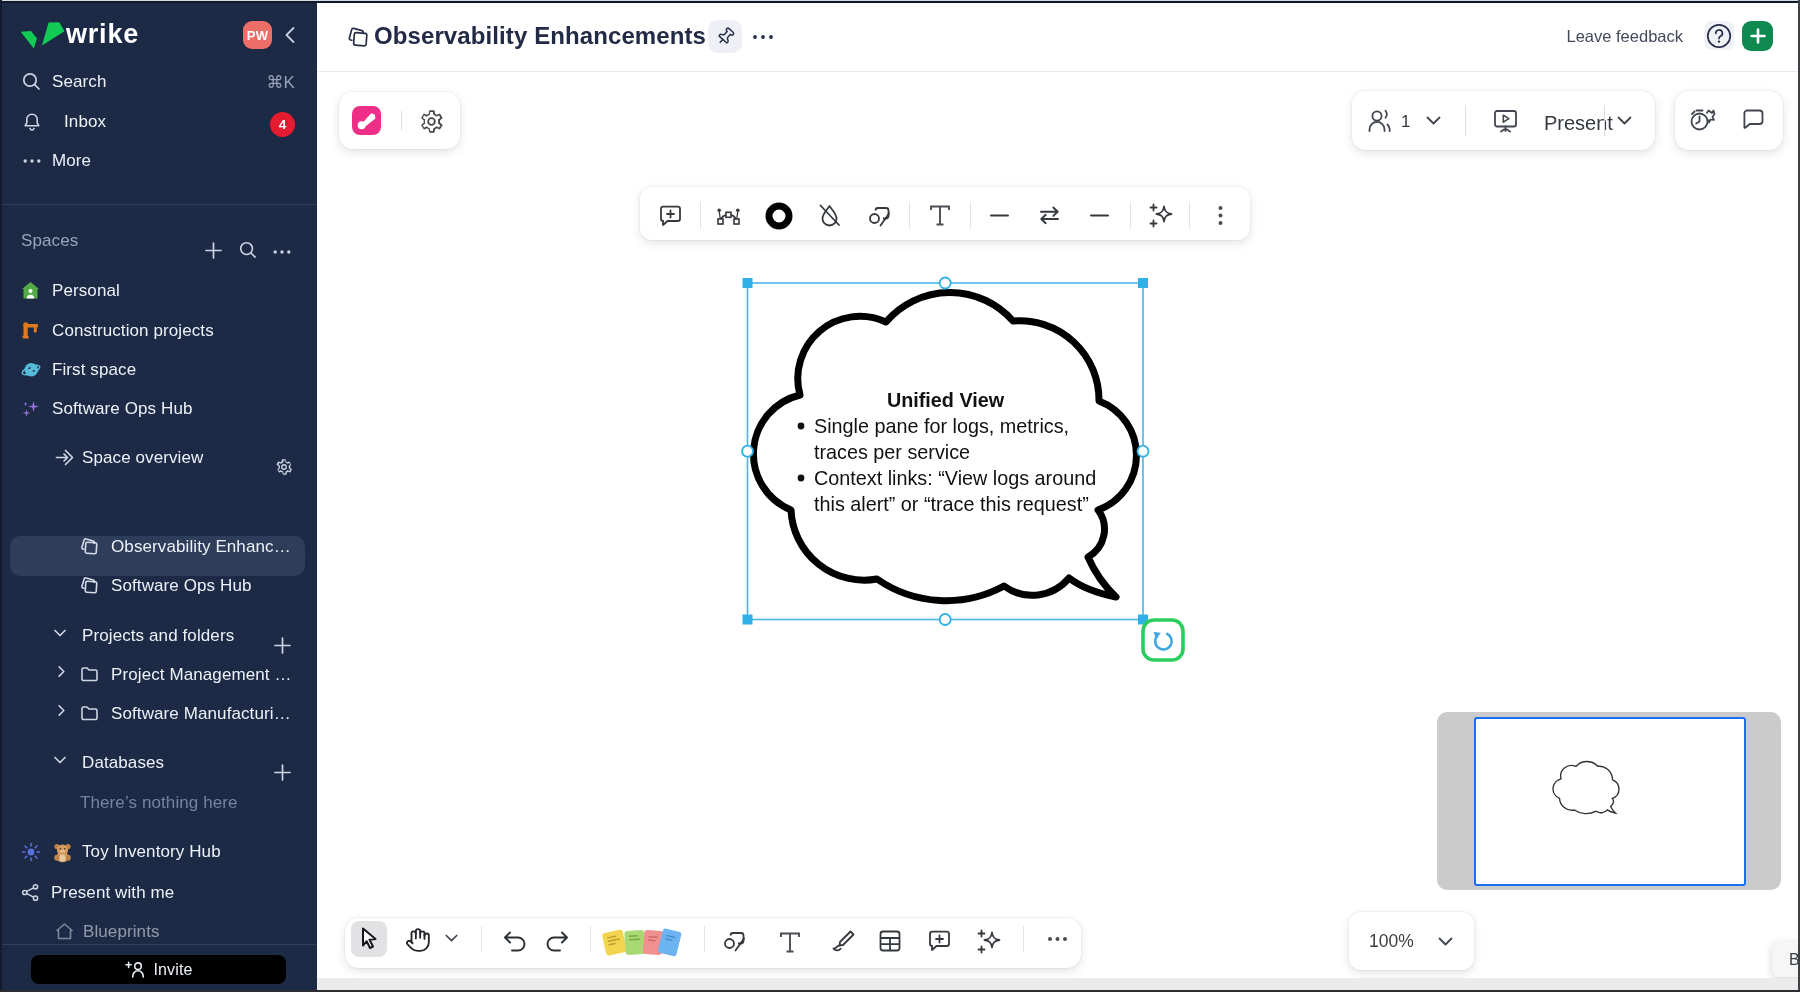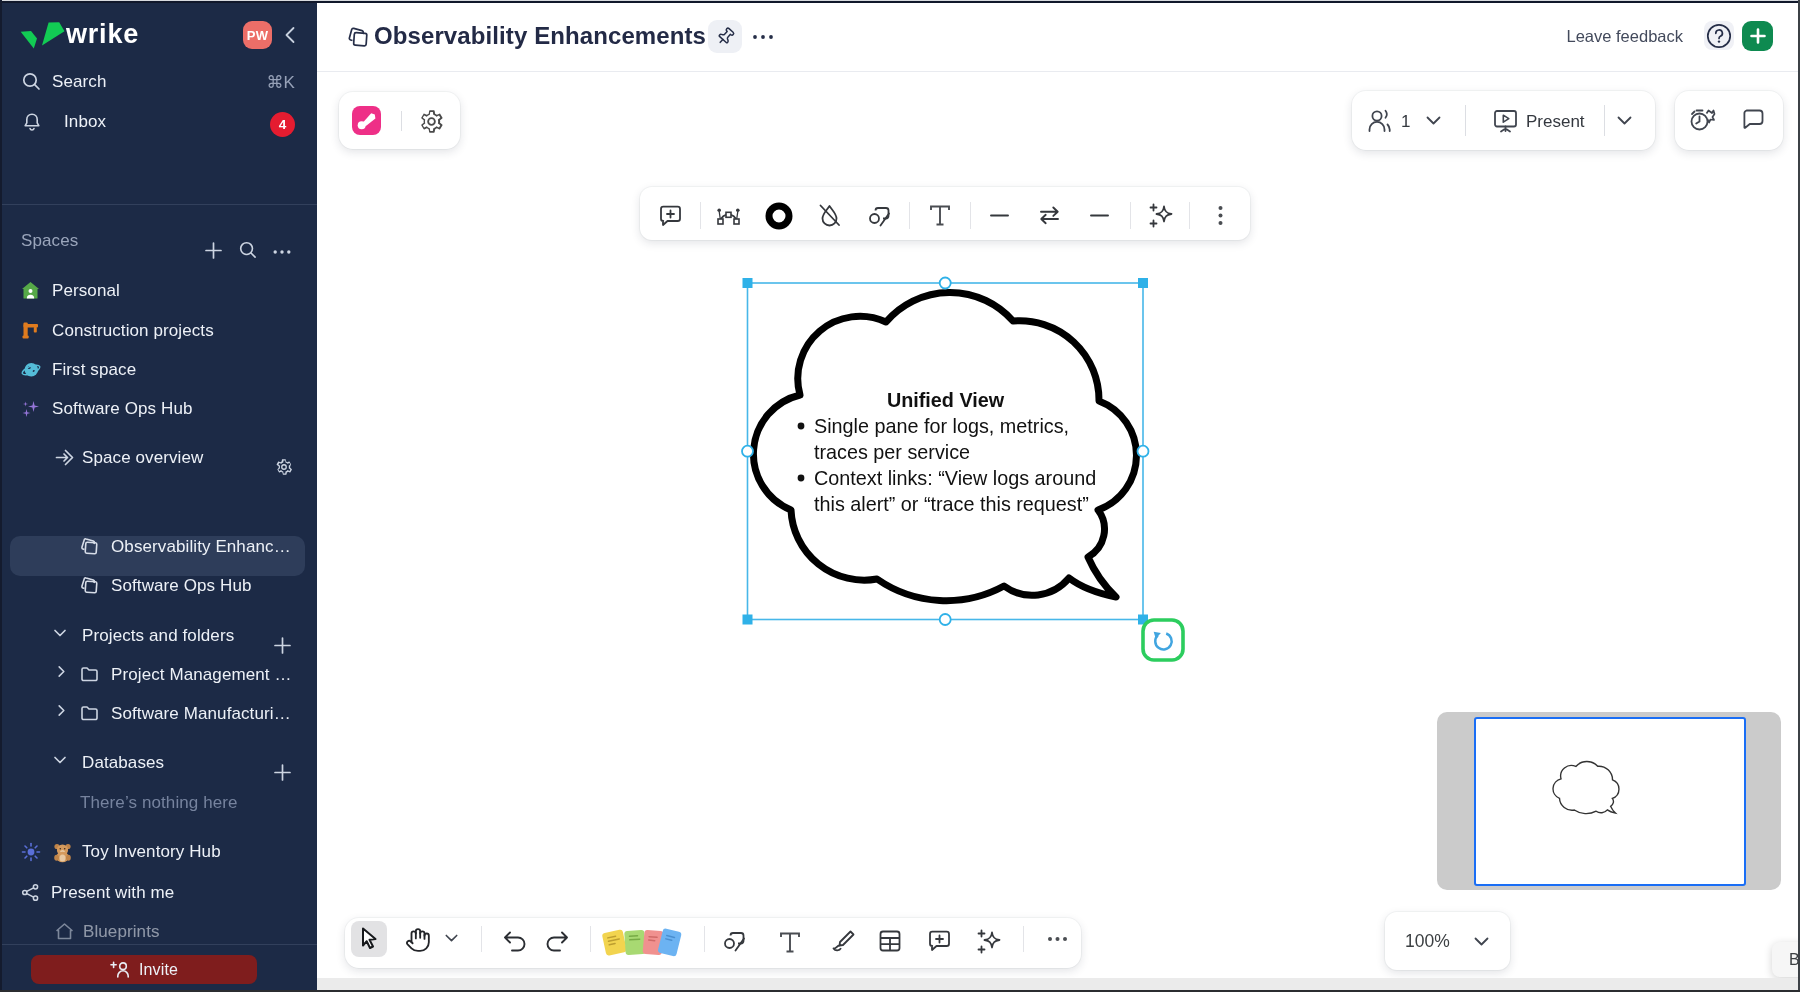--- a/index.html
+++ b/index.html
@@ -48,20 +48,28 @@
     <span class="lbl" style="margin-left:11px">Search</span>
     <span class="lbl dim" style="position:absolute;right:22px">⌘K</span>
   </div>
   <div class="row" style="top:112px">
     <svg style="margin-left:22px" width="20" height="20" viewBox="0 0 20 20">
         <path d="M10 2.2 c-3.2 0 -5.2 2.4 -5.2 5.4 v3.2 l-1.6 2.9 h13.6 l-1.6 -2.9 v-3.2 c0 -3 -2 -5.4 -5.2 -5.4 Z" fill="none" stroke="#cdd5e2" stroke-width="1.6" stroke-linejoin="round"></path>
         <path d="M8 16.6 a2.1 2.1 0 0 0 4 0" fill="none" stroke="#cdd5e2" stroke-width="1.6" stroke-linecap="round"></path>
       </svg>
     <span class="lbl" style="margin-left:22px">Inbox</span>
     <span style="position:absolute;right:22px;width:25px;height:25px;border-radius:50%;background:#e51c30;color:#fff;font-size:13.5px;font-weight:bold;display:flex;align-items:center;justify-content:center">4</span>
+  </div>
+  <div class="row" style="top:151px">
+    <svg style="margin-left:22px" width="20" height="20" viewBox="0 0 20 20">
+        <circle cx="3.2" cy="10" r="1.7" fill="#cdd5e2"></circle>
+        <circle cx="10" cy="10" r="1.7" fill="#cdd5e2"></circle>
+        <circle cx="16.8" cy="10" r="1.7" fill="#cdd5e2"></circle>
+      </svg>
+    <span class="lbl" style="margin-left:10px">More</span>
   </div>
   <div class="abs" style="left:0;top:204px;width:317px;height:1px;background:#32405c"></div>
 
   <div class="row" style="top:231px">
     <span class="lbl" style="margin-left:21px;color:#9aa5bb">Spaces</span>
     <svg class="abs" style="left:204px;top:10px" width="19" height="19" viewBox="0 0 19 19">
         <path d="M9.5 2 V17 M2 9.5 H17" stroke="#cdd5e2" stroke-width="1.7" stroke-linecap="round"></path>
       </svg>
     <svg class="abs" style="left:239px;top:10px" width="18" height="18" viewBox="0 0 19 19">
         <circle cx="8" cy="8" r="6.2" fill="none" stroke="#cdd5e2" stroke-width="1.7"></circle>
@@ -220,21 +228,21 @@
     <span class="lbl" style="margin-left:11px">Present with me</span>
   </div>
   <div class="row" style="top:922px;opacity:.55">
     <svg style="margin-left:55px" width="19" height="19" viewBox="0 0 19 19">
         <path d="M9.5 2 L17 8.5 H15.5 V16.5 H3.5 V8.5 H2 Z" fill="none" stroke="#cdd5e2" stroke-width="1.6" stroke-linejoin="round"></path>
       </svg>
     <span class="lbl" style="margin-left:9px">Blueprints</span>
   </div>
   <div class="abs" style="left:0;top:944px;width:317px;height:48px;background:#1c2a46"></div>
   <div class="abs" style="left:0;top:944px;width:317px;height:1px;background:#32405c"></div>
-  <div class="abs" style="left:31px;top:955px;width:226px;height:29px;border-radius:8px;background:#7f1d1d;display:flex;align-items:center;justify-content:center">
+  <div class="abs" style="left:31px;top:955px;width:255px;height:29px;border-radius:8px;background:#000000;display:flex;align-items:center;justify-content:center">
     <svg width="21" height="19" viewBox="0 0 21 19">
         <g fill="none" stroke="#e8edf4" stroke-width="1.6" stroke-linecap="round">
           <circle cx="13" cy="6.2" r="3.3"></circle>
           <path d="M7.8 17 v-1 a5.2 5.2 0 0 1 10.4 0 v1"></path>
           <path d="M3.6 2.2 v5.2 M1 4.8 h5.2"></path>
         </g>
       </svg>
     <span class="lbl" style="margin-left:8px;font-size:16px">Invite</span>
   </div>
 </div>
@@ -295,21 +303,21 @@
     <div class="abs" style="left:49px;top:21px;font-size:17px;color:#34383f">1</div>
     <svg class="abs" style="left:74px;top:25px" width="15" height="10" viewBox="0 0 15 10">
         <path d="M1.5 1.5 L7.5 7.5 L13.5 1.5" fill="none" stroke="#40454f" stroke-width="1.8" stroke-linecap="round" stroke-linejoin="round"></path>
       </svg>
     <div class="vdiv abs" style="left:113px;top:14px;height:31px"></div>
     <svg class="abs" style="left:140px;top:16px" width="27" height="27" viewBox="0 0 27 27">
         <rect x="3" y="4" width="21" height="15.5" rx="2" fill="none" stroke="#40454f" stroke-width="1.8"></rect>
         <path d="M11.3 8.2 L16.8 11.7 L11.3 15.2 Z" fill="none" stroke="#40454f" stroke-width="1.6" stroke-linejoin="round"></path>
         <path d="M13.5 19.5 V24 M9 24.5 L13.5 21.5 L18 24.5" fill="none" stroke="#40454f" stroke-width="1.8" stroke-linecap="round"></path>
       </svg>
-    <div class="abs" style="left:174px;top:21px;font-size:17px;color:#34383f">Present</div>
+    <div class="abs" style="left:192px;top:21px;font-size:20px;color:#34383f">Present</div>
     <div class="vdiv abs" style="left:252px;top:14px;height:31px"></div>
     <svg class="abs" style="left:265px;top:25px" width="15" height="10" viewBox="0 0 15 10">
         <path d="M1.5 1.5 L7.5 7.5 L13.5 1.5" fill="none" stroke="#40454f" stroke-width="1.8" stroke-linecap="round" stroke-linejoin="round"></path>
       </svg>
   </div>
   <div class="card" style="left:1358px;top:19px;width:108px;height:59px">
     <svg class="abs" style="left:13px;top:15px" width="29" height="29" viewBox="0 0 29 29">
         <path d="M18.5 7.5 L20.5 4.5 L24 7 L25.5 4.5 L26.5 8 L24.5 11 L26 14 L22.5 13.5 L21 16.5 L19.5 13" fill="none" stroke="#40454f" stroke-width="1.7" stroke-linejoin="round"></path>
         <circle cx="11.5" cy="15.5" r="8" fill="none" stroke="#40454f" stroke-width="1.8"></circle>
         <path d="M11.5 10.5 V15.5 L8.2 17.5" fill="none" stroke="#40454f" stroke-width="1.8" stroke-linecap="round"></path>
@@ -484,21 +492,21 @@
         <path d="M6.5 19.5 V25.5 M3.5 22.5 H9.5" stroke="#35383d" stroke-width="1.8" stroke-linecap="round"></path>
       </svg>
     <div class="vdiv abs" style="left:678px;top:8px;height:26px;background:#e3e4e8"></div>
     <svg class="abs" style="left:700px;top:14px" width="25" height="25" viewBox="0 0 25 25">
         <circle cx="5" cy="7" r="2" fill="#4a4d52"></circle>
         <circle cx="12.5" cy="7" r="2" fill="#4a4d52"></circle>
         <circle cx="20" cy="7" r="2" fill="#4a4d52"></circle>
       </svg>
   </div>
 
-  <div class="card" style="left:1068px;top:840px;width:125px;height:58px;border-radius:12px">
+  <div class="card" style="left:1032px;top:840px;width:125px;height:58px;border-radius:12px">
     <div class="abs" style="left:20px;top:19px;font-size:17.5px;color:#3c4043">100%</div>
     <svg class="abs" style="left:89px;top:25px" width="15" height="10" viewBox="0 0 15 10">
         <path d="M1.5 1.5 L7.5 7.5 L13.5 1.5" fill="none" stroke="#40454f" stroke-width="1.8" stroke-linecap="round" stroke-linejoin="round"></path>
       </svg>
   </div>
   <div class="abs" style="left:1455px;top:870px;width:60px;height:35px;border-radius:8px;background:#f6f6f6;box-shadow:0 2px 8px rgba(0,0,0,.18);font-size:16px;color:#3c4043;display:flex;align-items:center;padding-left:17px">B</div>
 </div>
 <div id="gray-strip"></div>
 <div id="chrome-top1"></div>
 <div id="chrome-top2"></div>

